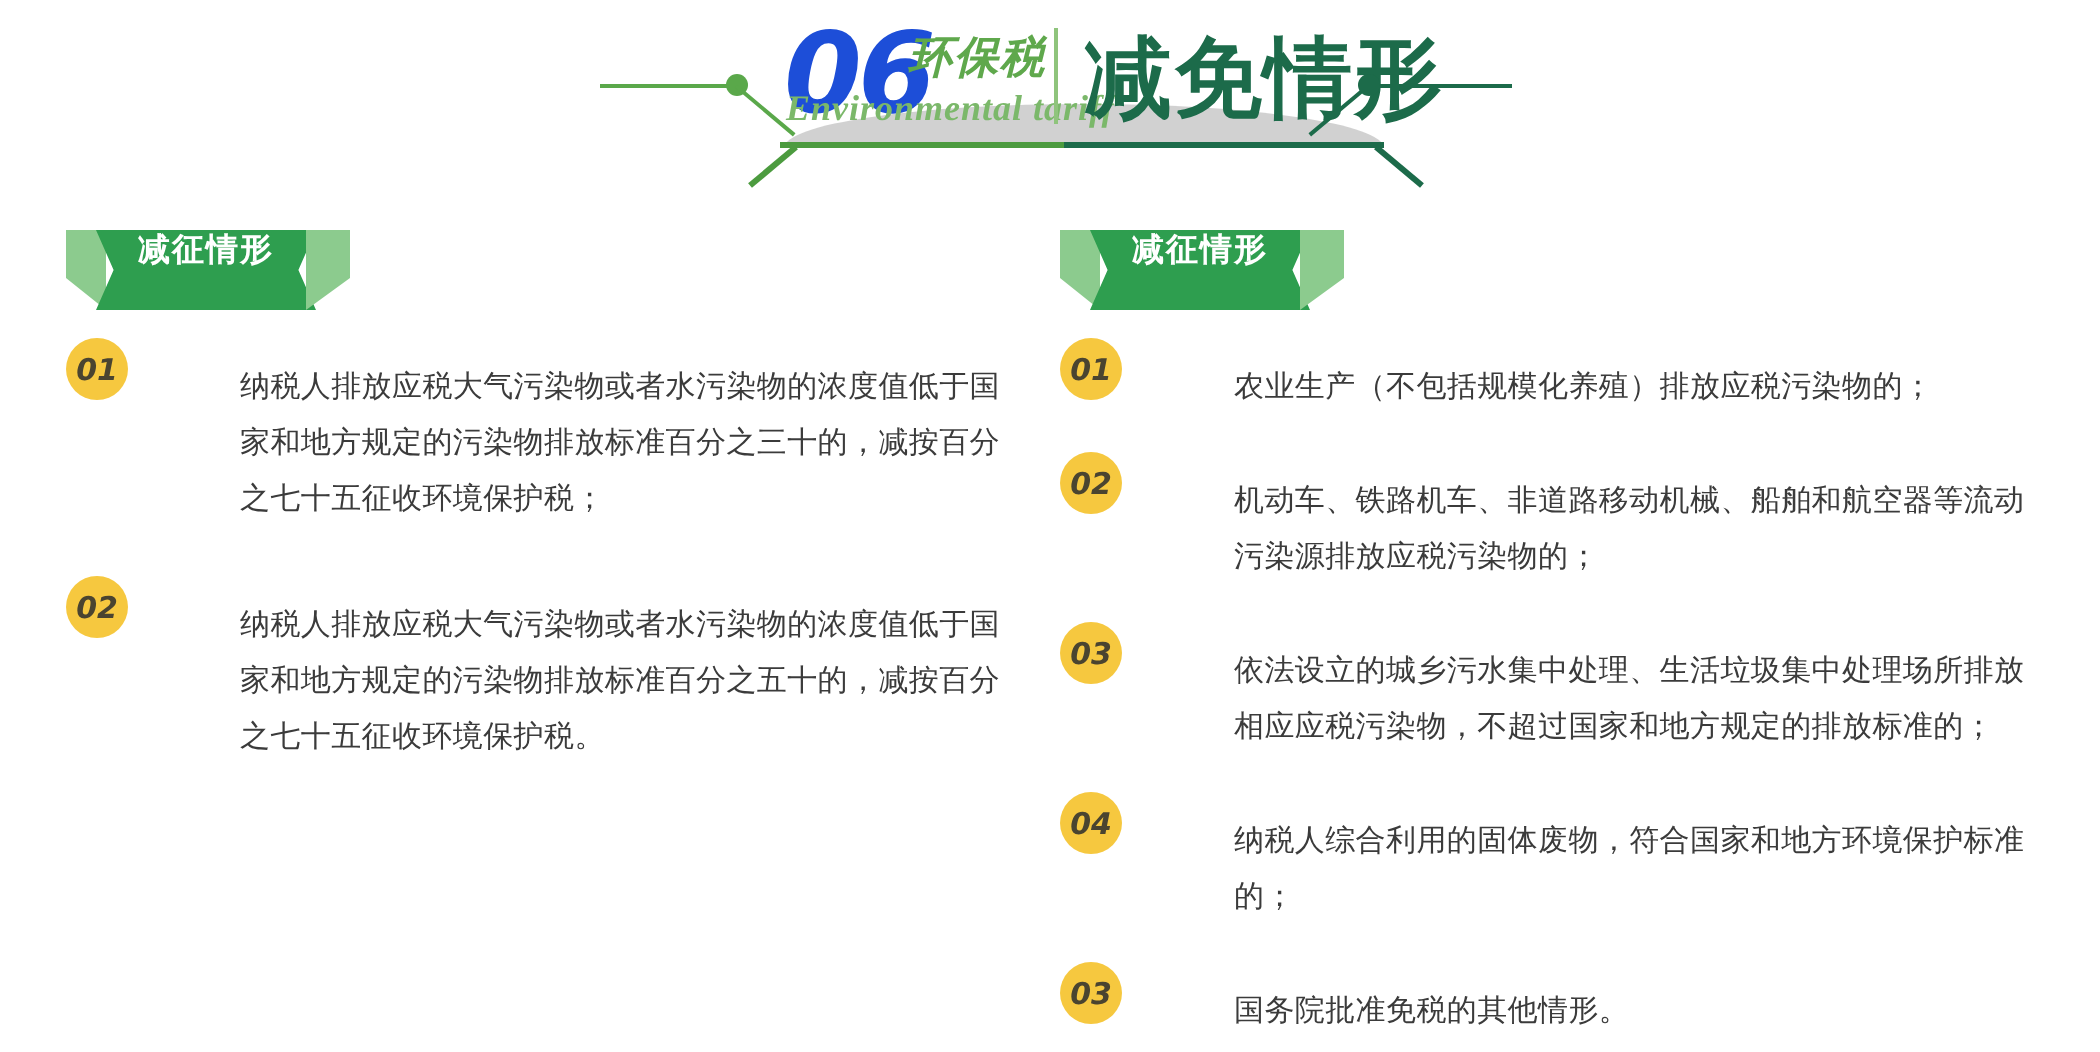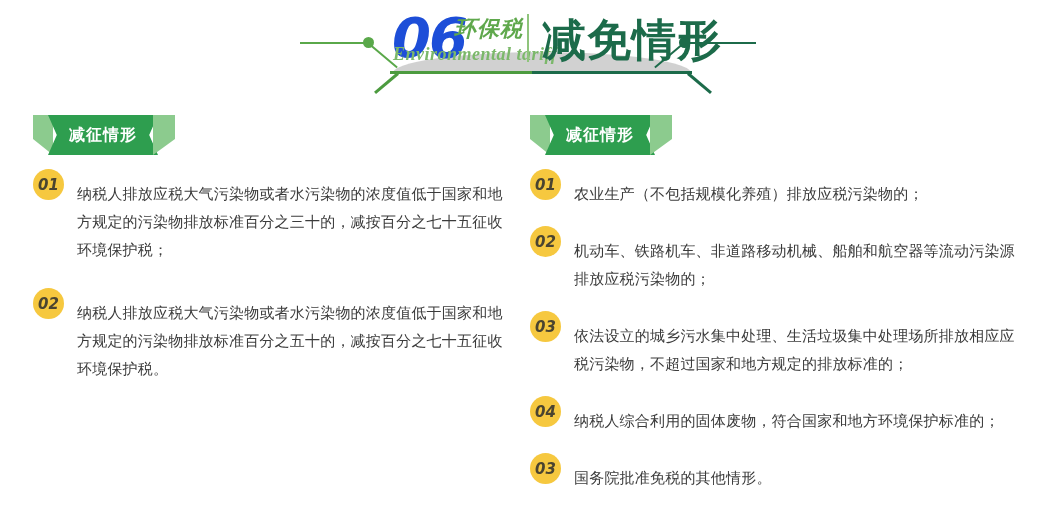--- a/index.html
+++ b/index.html
@@ -219,21 +219,20 @@
   }
   .ribbon {
     position: absolute;
     left: 15px;
     top: 20px;
     width: 110px;
     height: 40px;
     background: #2e9e4f;
     clip-path: polygon(0 0, 100% 0, 92% 50%, 100% 100%, 0 100%, 8% 50%);
     display: flex;
-    align-items: center;
     justify-content: center;
   }
   .ribbon-label {
     color: #ffffff;
     font-family: "DejaVu Sans", sans-serif;
     font-size: 16px;
     font-weight: bold;
     letter-spacing: 1px;
     white-space: nowrap;
   }
@@ -254,20 +253,21 @@
     height: 40px;
     background: #8ccb8e;
     clip-path: polygon(0 0, 100% 0, 100% 60%, 0 100%);
   }
 
   
   .item {
     display: flex;
     align-items: flex-start;
     margin-bottom: 18px;
+    gap: 43px;
   }
   .badge {
     flex: 0 0 auto;
     width: 31px;
     height: 31px;
     border-radius: 50%;
     background: #f6c83f;
     display: flex;
     align-items: center;
     justify-content: center;

